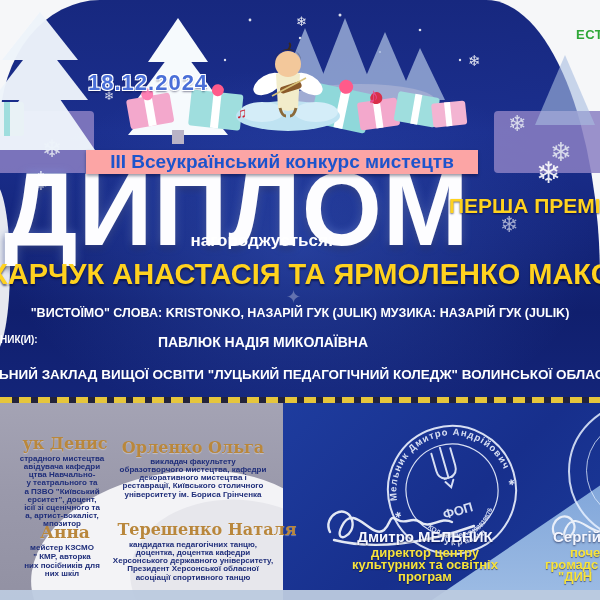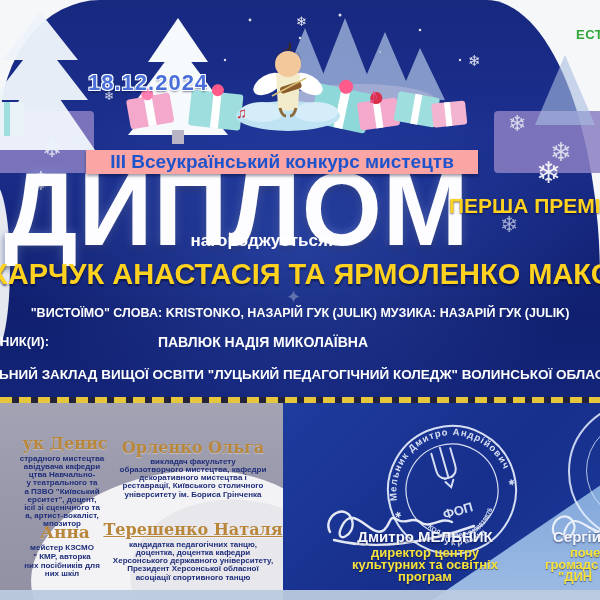--- a/index.html
+++ b/index.html
@@ -40,21 +40,21 @@
   #diploma-heading{
     left:4px;top:158px;z-index:3;color:#fdfdff;font-size:103px;font-weight:800;line-height:1;
     letter-spacing:1px;white-space:nowrap;text-shadow:0 0 10px rgba(140,170,255,.45),0 3px 6px rgba(0,0,40,.5);
   }
   #prize{left:449px;top:194px;z-index:4;color:#ffd21f;font-size:21px;font-weight:800;white-space:nowrap;
     text-shadow:0 1px 2px rgba(0,0,40,.6);}
   #awarded-label{left:112px;top:231px;width:300px;text-align:center;z-index:4;color:#ffffff;font-size:17px;font-weight:bold;}
   #recipients{left:50%;top:258px;transform:translateX(-50%);z-index:4;color:#ffd21f;font-size:29px;font-weight:800;
     white-space:nowrap;text-shadow:0 2px 2px rgba(0,0,40,.55);}
   #piece-line{left:0;top:306px;width:600px;text-align:center;z-index:4;color:#ffffff;font-size:12.5px;font-weight:bold;white-space:nowrap;}
-  #mentor-label{left:0px;top:334px;z-index:4;color:#ffffff;font-size:13px;font-weight:bold;white-space:nowrap;}
+  #mentor-label{left:0px;top:334px;z-index:4;color:#ffffff;font-size:10px;font-weight:bold;white-space:nowrap;}
   #mentor-name{left:128px;top:334px;width:270px;text-align:center;z-index:4;color:#ffffff;font-size:14px;font-weight:bold;white-space:nowrap;}
   #institution{left:50%;top:367px;transform:translateX(-50%);z-index:4;color:#ffffff;font-size:13.5px;font-weight:bold;white-space:nowrap;}
   #dash-line{left:0;top:397px;width:600px;height:6px;z-index:4;background:
     repeating-linear-gradient(90deg,#e6c63c 0 12px,#23233a 12px 19px);}
   #left-sliver{left:-22px;top:183px;width:32px;height:170px;background:#f2f3f6;border-radius:50%;opacity:.95;z-index:2;}
   
   #gray-zone{left:0;top:403px;width:283px;height:197px;z-index:2;
     background:linear-gradient(180deg,#a4a3b4 0%,#9a99ab 45%,#929  1a3 100%);
     background:linear-gradient(180deg,#a4a3b4 0%,#9a99ab 45%,#9291a3 100%);}
   .mountain{background:#f3f3f6;border-radius:50%;z-index:2;}
@@ -234,21 +234,21 @@
   </div>
 
   <div class="abs jury-name" style="left:93px;top:440px;width:200px;">Орленко Ольга</div>
   <div class="abs jury-bio" style="left:88px;top:458px;width:210px;">
     <div>викладач факультету</div>
     <div>образотворчого мистецтва, кафедри</div>
     <div>декоративного мистецтва і</div>
     <div>реставрації, Київського столичного</div>
     <div>університету ім. Бориса Грінченка</div>
   </div>
-  <div class="abs jury-name" style="left:93px;top:522px;width:200px;text-decoration:underline;">Терешенко Наталя</div>
+  <div class="abs jury-name" style="left:107px;top:522px;width:200px;">Терешенко Наталя</div>
   <div class="abs jury-bio" style="left:83px;top:541px;width:220px;">
     <div>кандидатка педагогічних танцю,</div>
     <div>доцентка, доцентка кафедри</div>
     <div>Херсонського державного університету,</div>
     <div>Президент Херсонської обласної</div>
     <div>асоціації спортивного танцю</div>
   </div>
 
   <svg class="abs" style="left:376px;top:414px;z-index:3;" width="152" height="152" viewBox="-76 -76 152 152">
     <g transform="rotate(-16)" stroke="#e8eefc" fill="none" opacity=".92">

